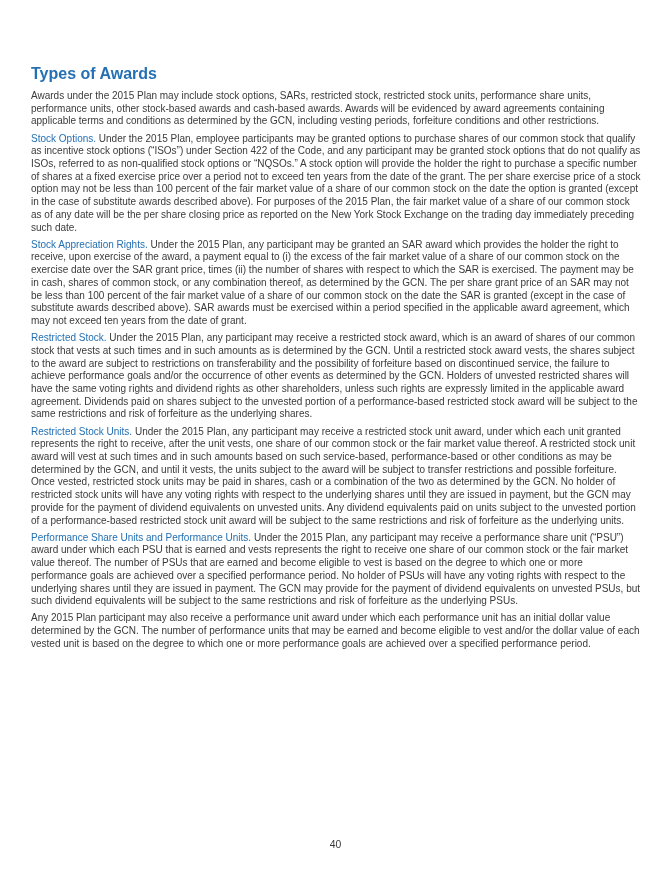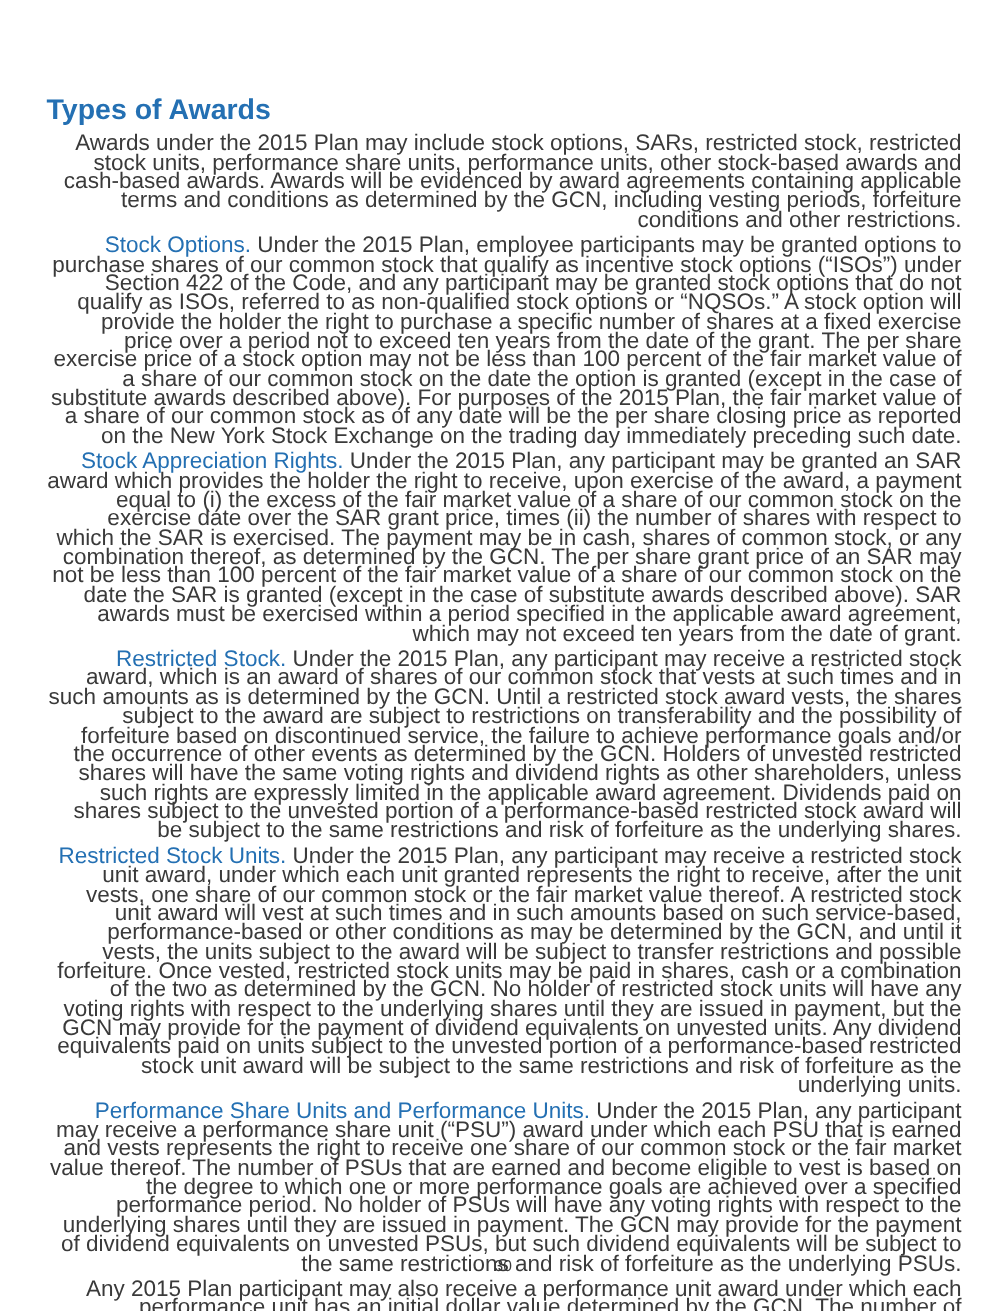--- a/index.html
+++ b/index.html
@@ -12,31 +12,31 @@
     height: 874px;
     position: relative;
     font-family: "Liberation Sans", sans-serif;
     color: #3a3a3a;
     overflow: hidden;
   }
   .page {
     padding: 66px 30px 0 31px;
   }
   .section-title {
-    font-size: 19px;
+    font-size: 16px;
     font-weight: bold;
     color: #2470b3;
     margin: 0 0 8px 0;
     line-height: 16px;
   }
   .para {
-    font-size: 15px;
+    font-size: 10px;
     line-height: 12.7px;
     margin: 0 0 4.5px 0;
-    text-align: right;
+    text-align: left;
     letter-spacing: 0;
   }
   .lead {
     color: #2470b3;
     font-weight: normal;
   }
   .page-number {
     position: absolute;
     left: 0;
     right: 0;
@@ -76,13 +76,13 @@
   <p class="para">
     <span class="lead">Performance Share Units and Performance Units.</span><span> Under the 2015 Plan, any participant may receive a performance share unit (“PSU”) award under which each PSU that is earned and vests represents the right to receive one share of our common stock or the fair market value thereof. The number of PSUs that are earned and become eligible to vest is based on the degree to which one or more performance goals are achieved over a specified performance period. No holder of PSUs will have any voting rights with respect to the underlying shares until they are issued in payment. The GCN may provide for the payment of dividend equivalents on unvested PSUs, but such dividend equivalents will be subject to the same restrictions and risk of forfeiture as the underlying PSUs.</span>
   </p>
 
   <p class="para">
     <span class="lead"></span><span>Any 2015 Plan participant may also receive a performance unit award under which each performance unit has an initial dollar value determined by the GCN. The number of performance units that may be earned and become eligible to vest and/or the dollar value of each vested unit is based on the degree to which one or more performance goals are achieved over a specified performance period.</span>
   </p>
 
 </div>
 
-<div class="page-number">30</div>
+<div class="page-number">40</div>
 
 </body></html>

